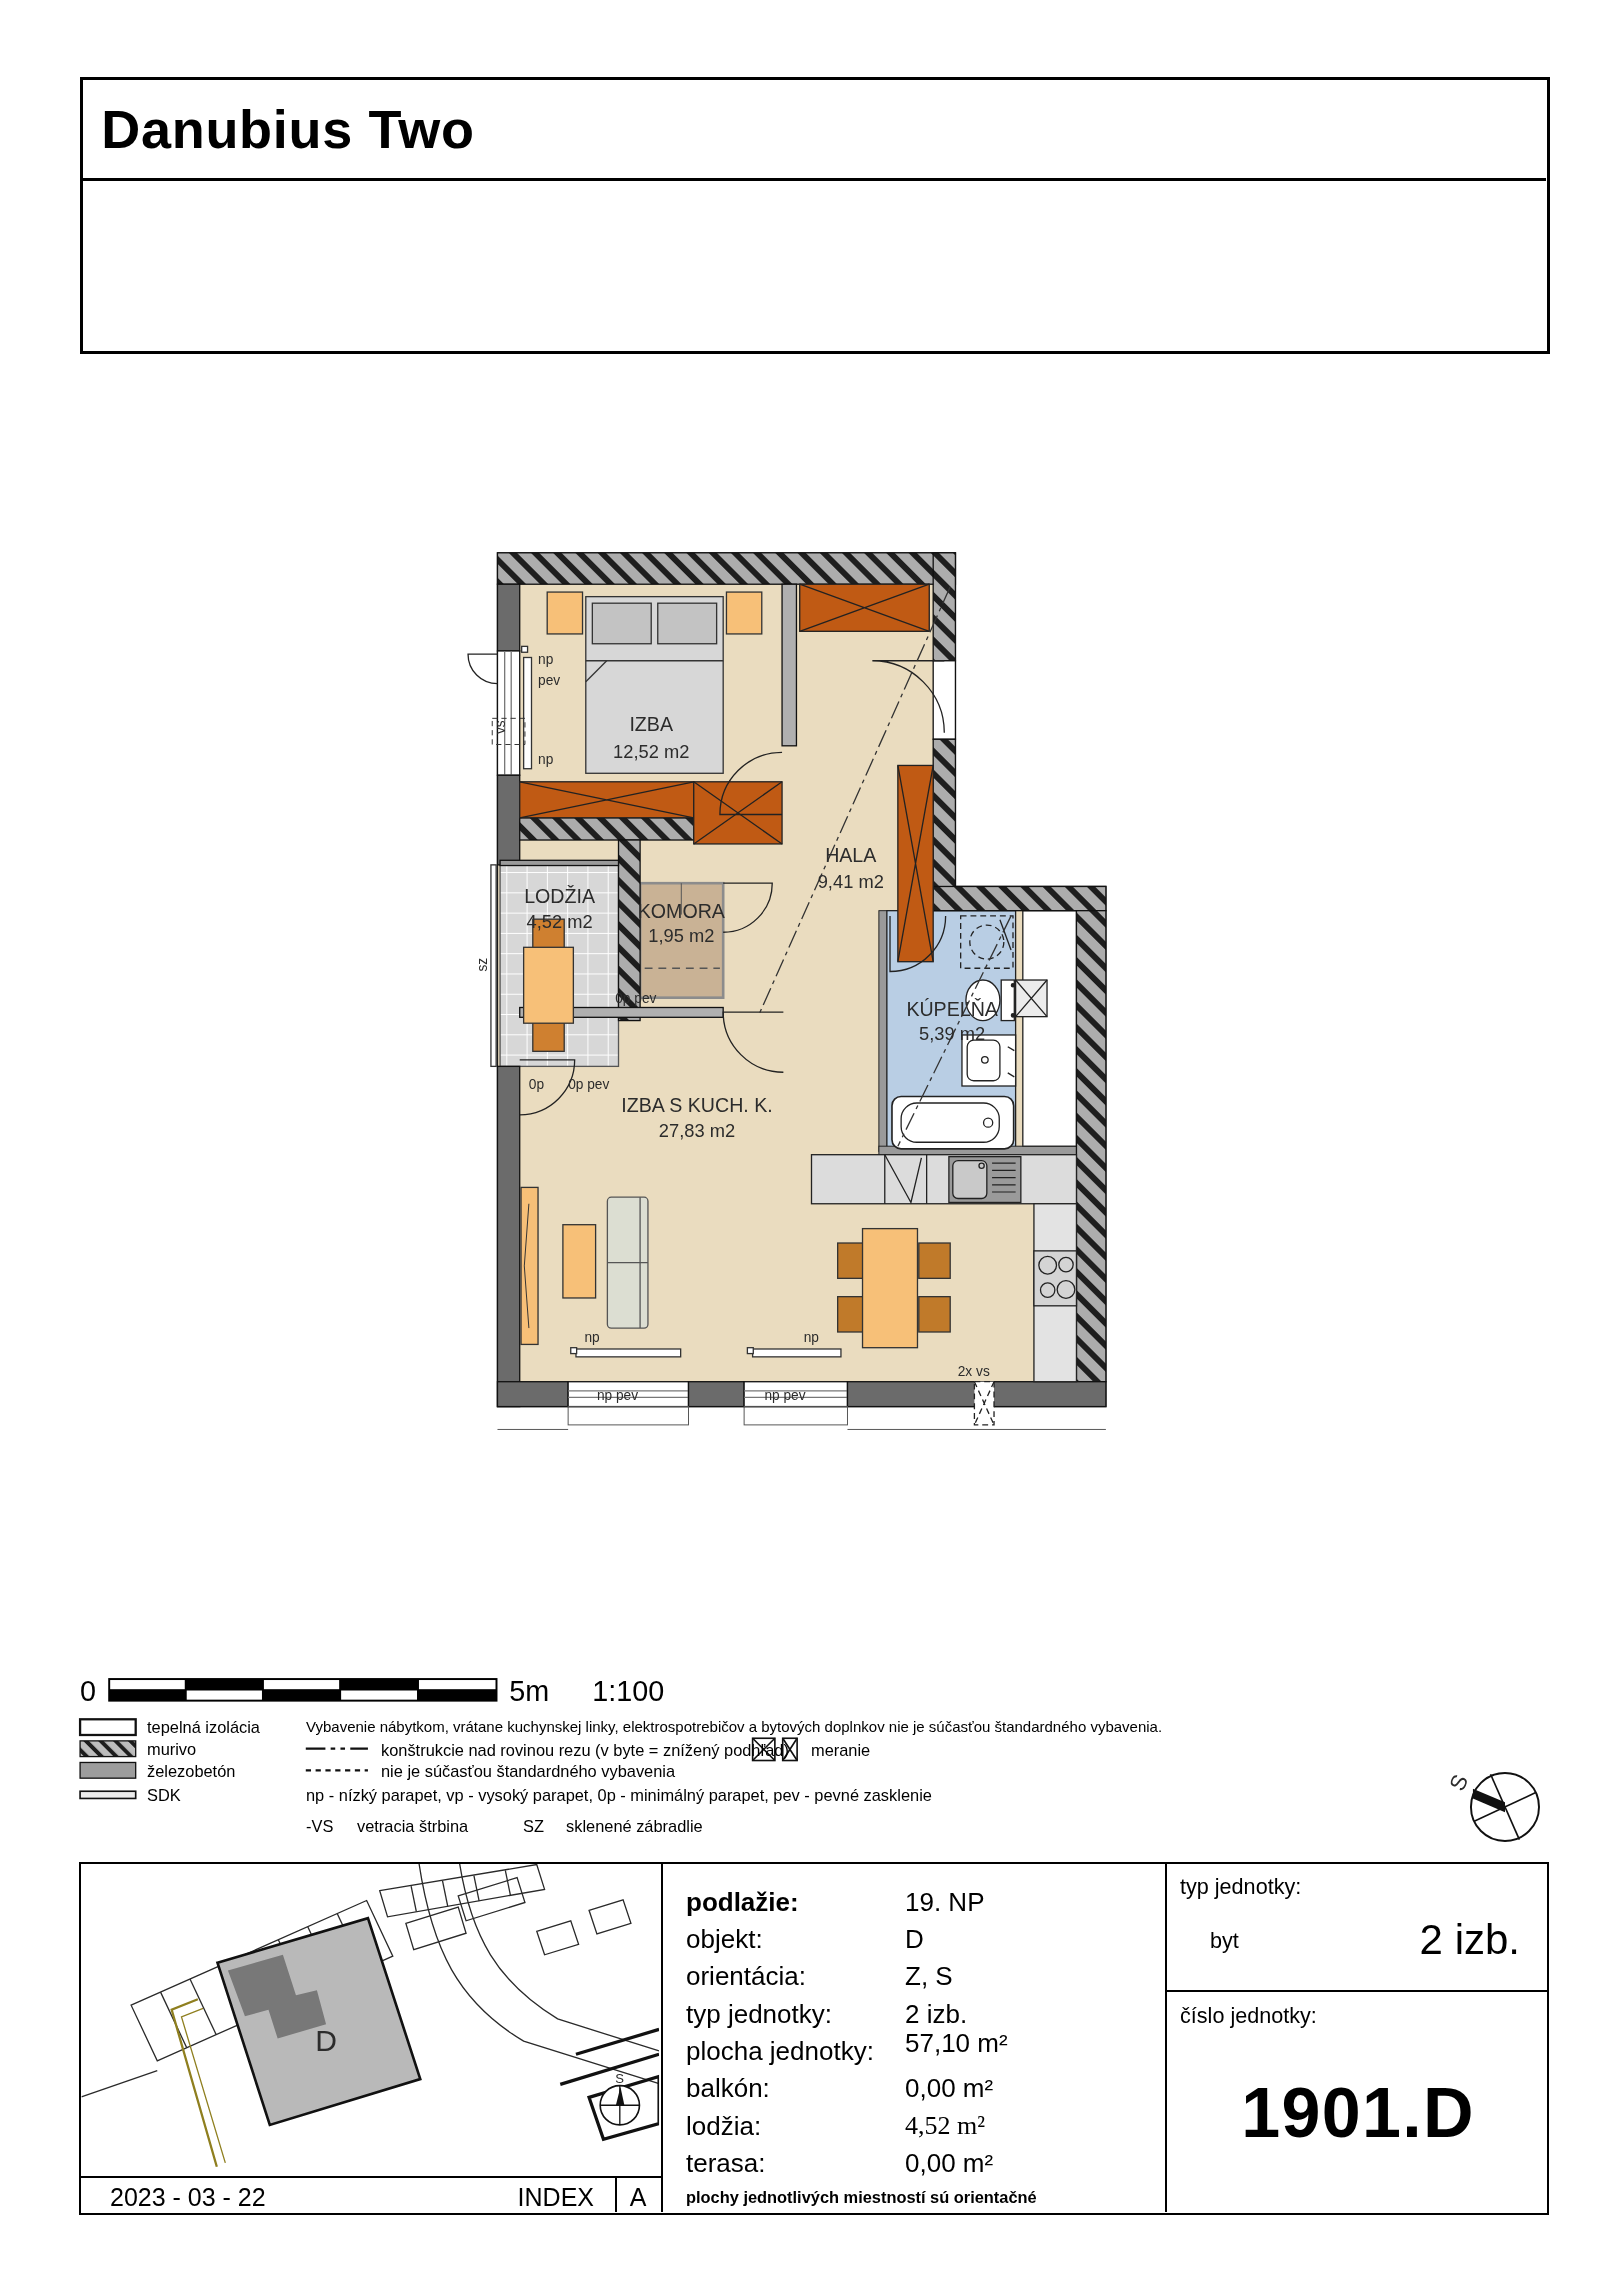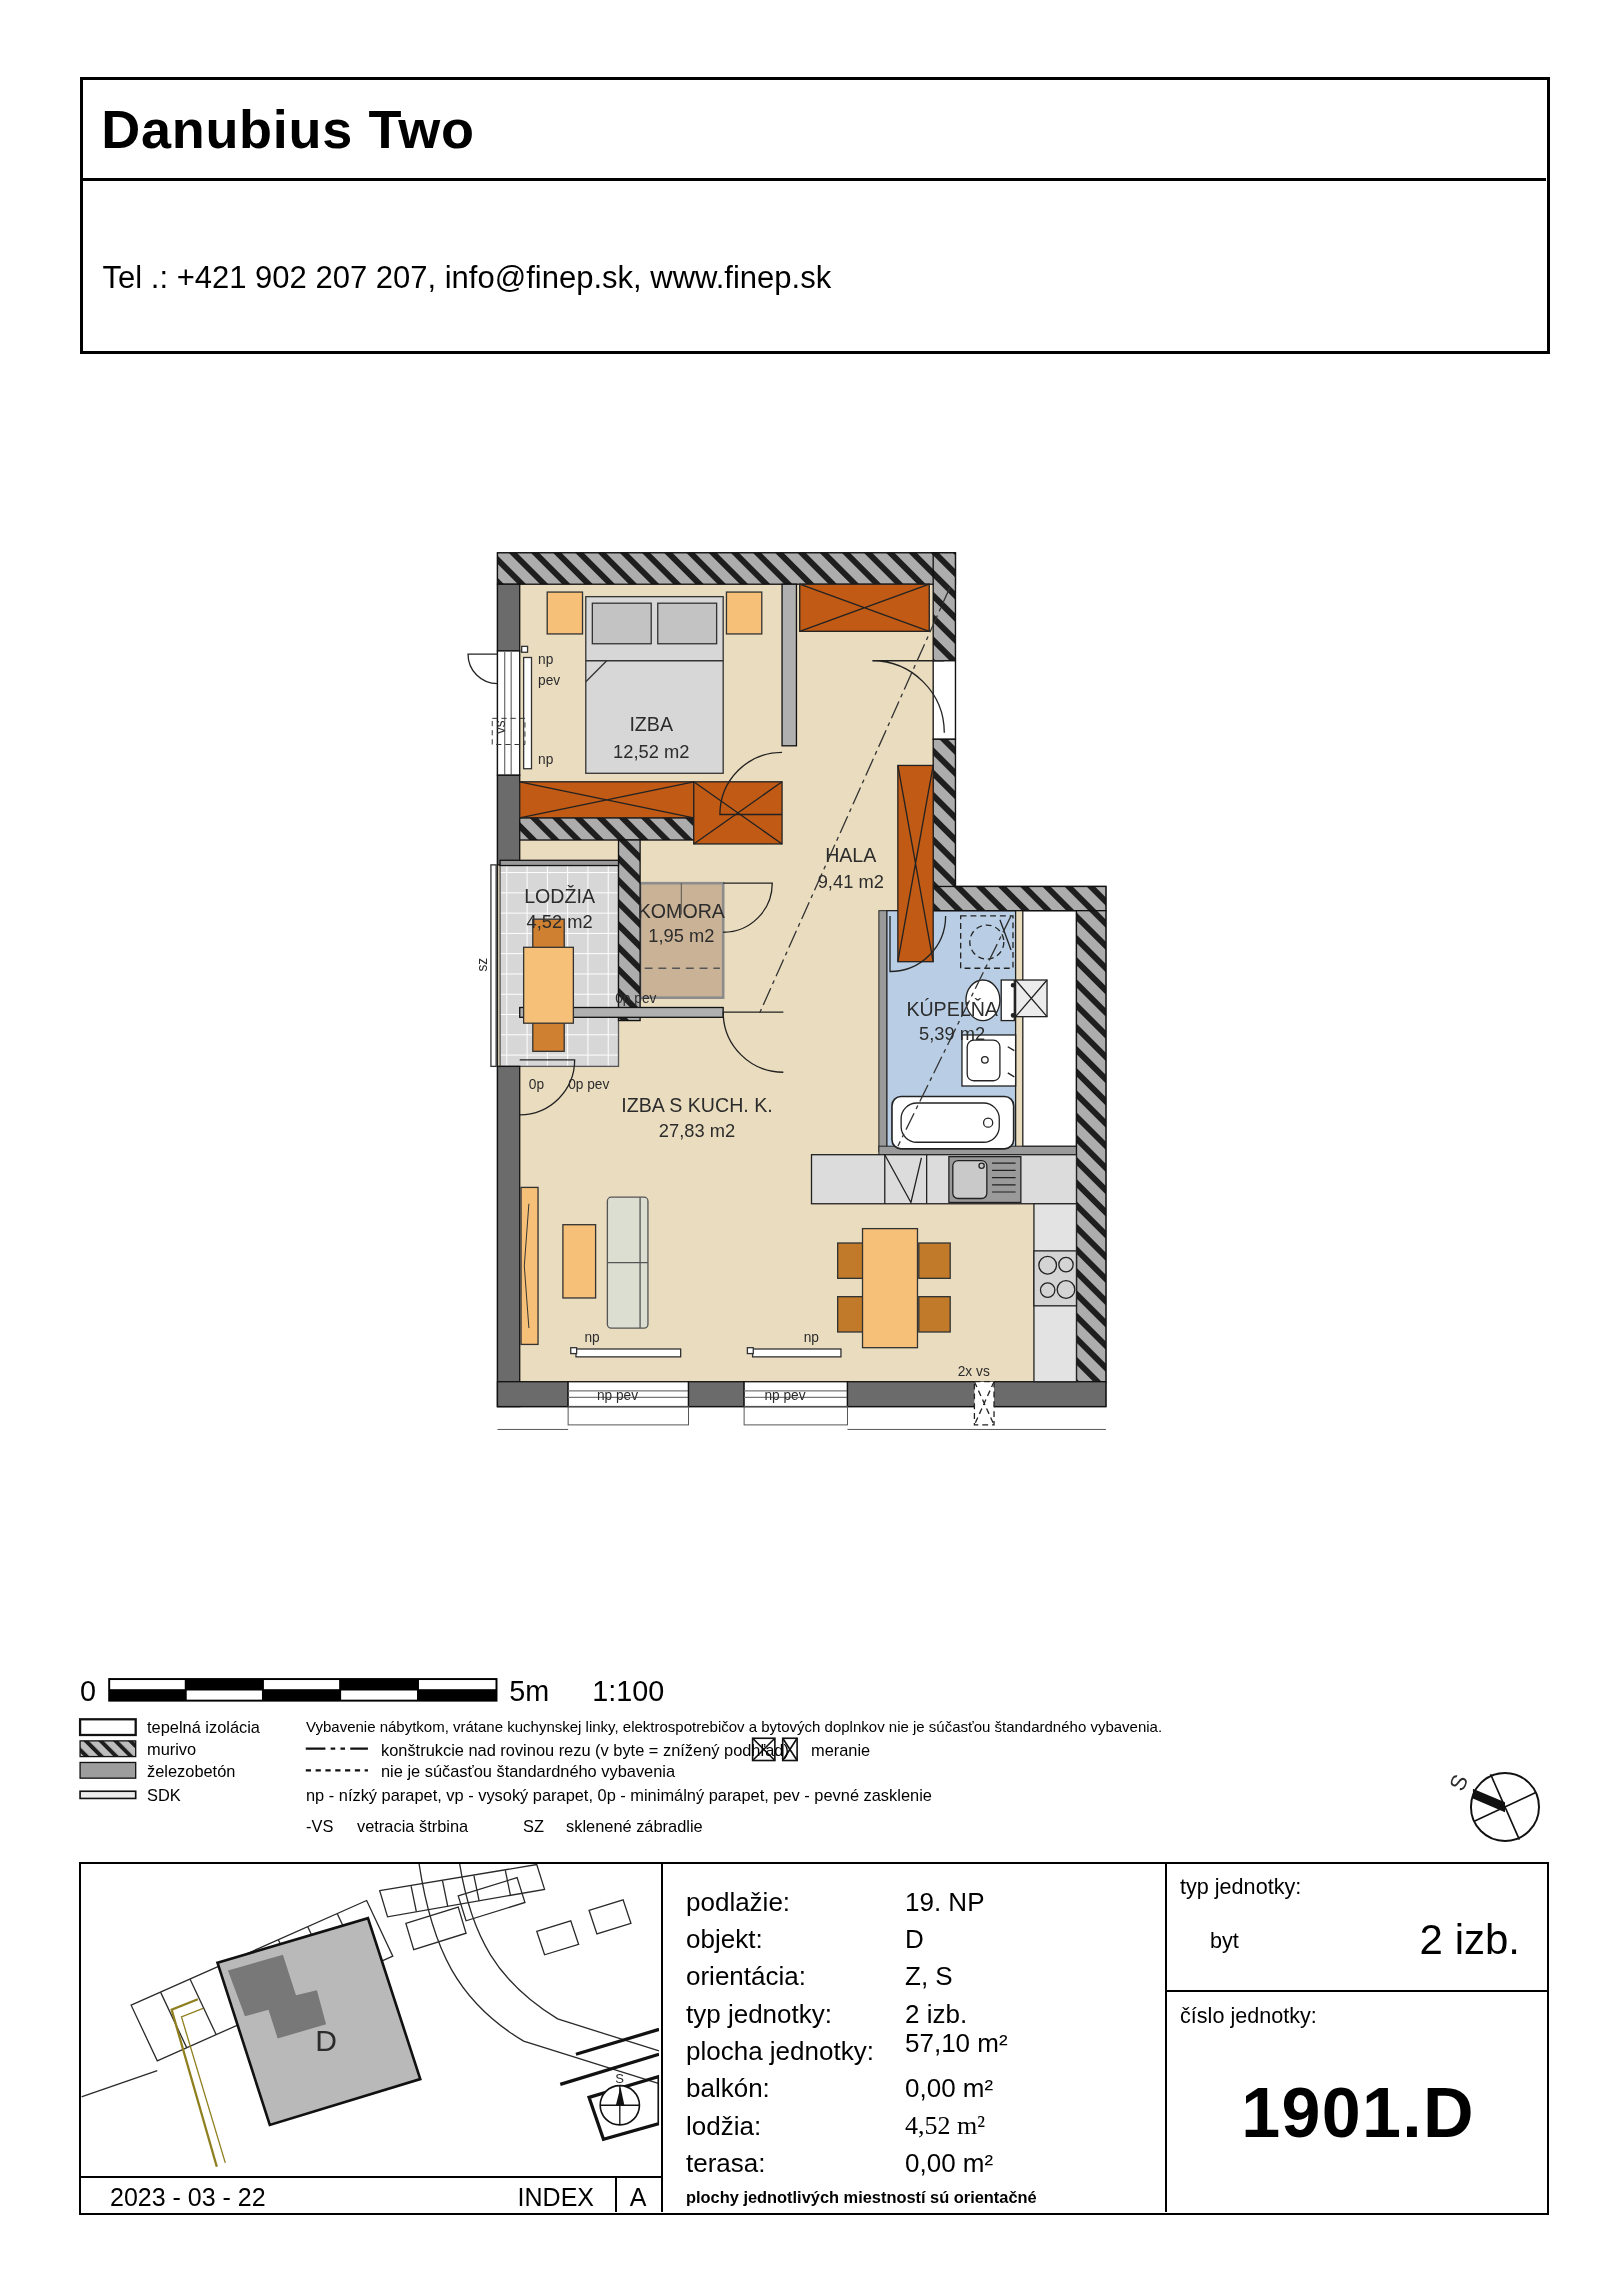--- a/index.html
+++ b/index.html
@@ -325,21 +325,20 @@
       <line x1="947" y1="3188" x2="947" y2="3248" stroke="#111" stroke-width="2"></line>
       <polygon points="941,3218 954,3218 948,3190" fill="#111"></polygon>
       <text x="940" y="3184" font-size="20">S</text>
     </g>
   </g>
 </svg>
 
 <div class="abs" style="left:80px;top:77px;width:1470px;height:277px;border:3.3px solid #000;box-sizing:border-box;">
   <div class="title abs" style="left:18.3px;top:18.3px;">Danubius Two</div>
   <div class="hline" style="left:0;top:98px;width:1463px;height:2.6px;"></div>
-  <div class="addr abs" style="left:19.6px;top:180px;">Tel .: +421 902 207 207, info@finep.sk, www.finep.sk</div>
 </div>
 
 <div>
   <div class="lgnd abs" style="left:147px;top:1718px;">tepelná izolácia</div>
   <div class="lgnd abs" style="left:147px;top:1740px;">murivo</div>
   <div class="lgnd abs" style="left:147px;top:1762px;">železobetón</div>
   <div class="lgnd abs" style="left:147px;top:1786px;">SDK</div>
 
   <div class="lgnd abs" style="left:306px;top:1718px;font-size:15px;">Vybavenie nábytkom, vrátane kuchynskej linky, elektrospotrebičov a bytových doplnkov nie je súčasťou štandardného vybavenia.</div>
   <div class="lgnd abs" style="left:381px;top:1741px;">konštrukcie nad rovinou rezu (v byte = znížený podhľad)</div>
@@ -359,21 +358,21 @@
   <div class="hline" style="left:0;top:312px;width:580px;height:2px;"></div>
   <div class="vline" style="left:534px;top:312px;width:2px;height:36px;"></div>
   <div class="hline" style="left:1086px;top:126px;width:382px;height:2px;"></div>
 
   <div class="ftr abs" style="left:29px;top:319px;">2023 - 03 - 22</div>
   <div class="ftr abs" style="left:366px;top:319px;width:147px;text-align:right;">INDEX</div>
   <div class="ftr abs" style="left:536px;top:319px;width:42px;text-align:center;">A</div>
 
   <div>
     <div>
-        <span class="tbl-label abs" style="left:605px;top:23px;">podlažie:</span>
+        <span class="tbl-label abs" style="left:605px;top:23px;font-weight:bold;">podlažie:</span>
         <span class="tbl-value abs" style="left:824px;top:23px;width:242px;">19. NP</span>
       </div>
     <div>
         <span class="tbl-label abs" style="left:605px;top:60px;">objekt:</span>
         <span class="tbl-value abs" style="left:824px;top:60px;width:242px;">D</span>
       </div>
     <div>
         <span class="tbl-label abs" style="left:605px;top:97px;">orientácia:</span>
         <span class="tbl-value abs" style="left:824px;top:97px;width:242px;">Z, S</span>
       </div>

